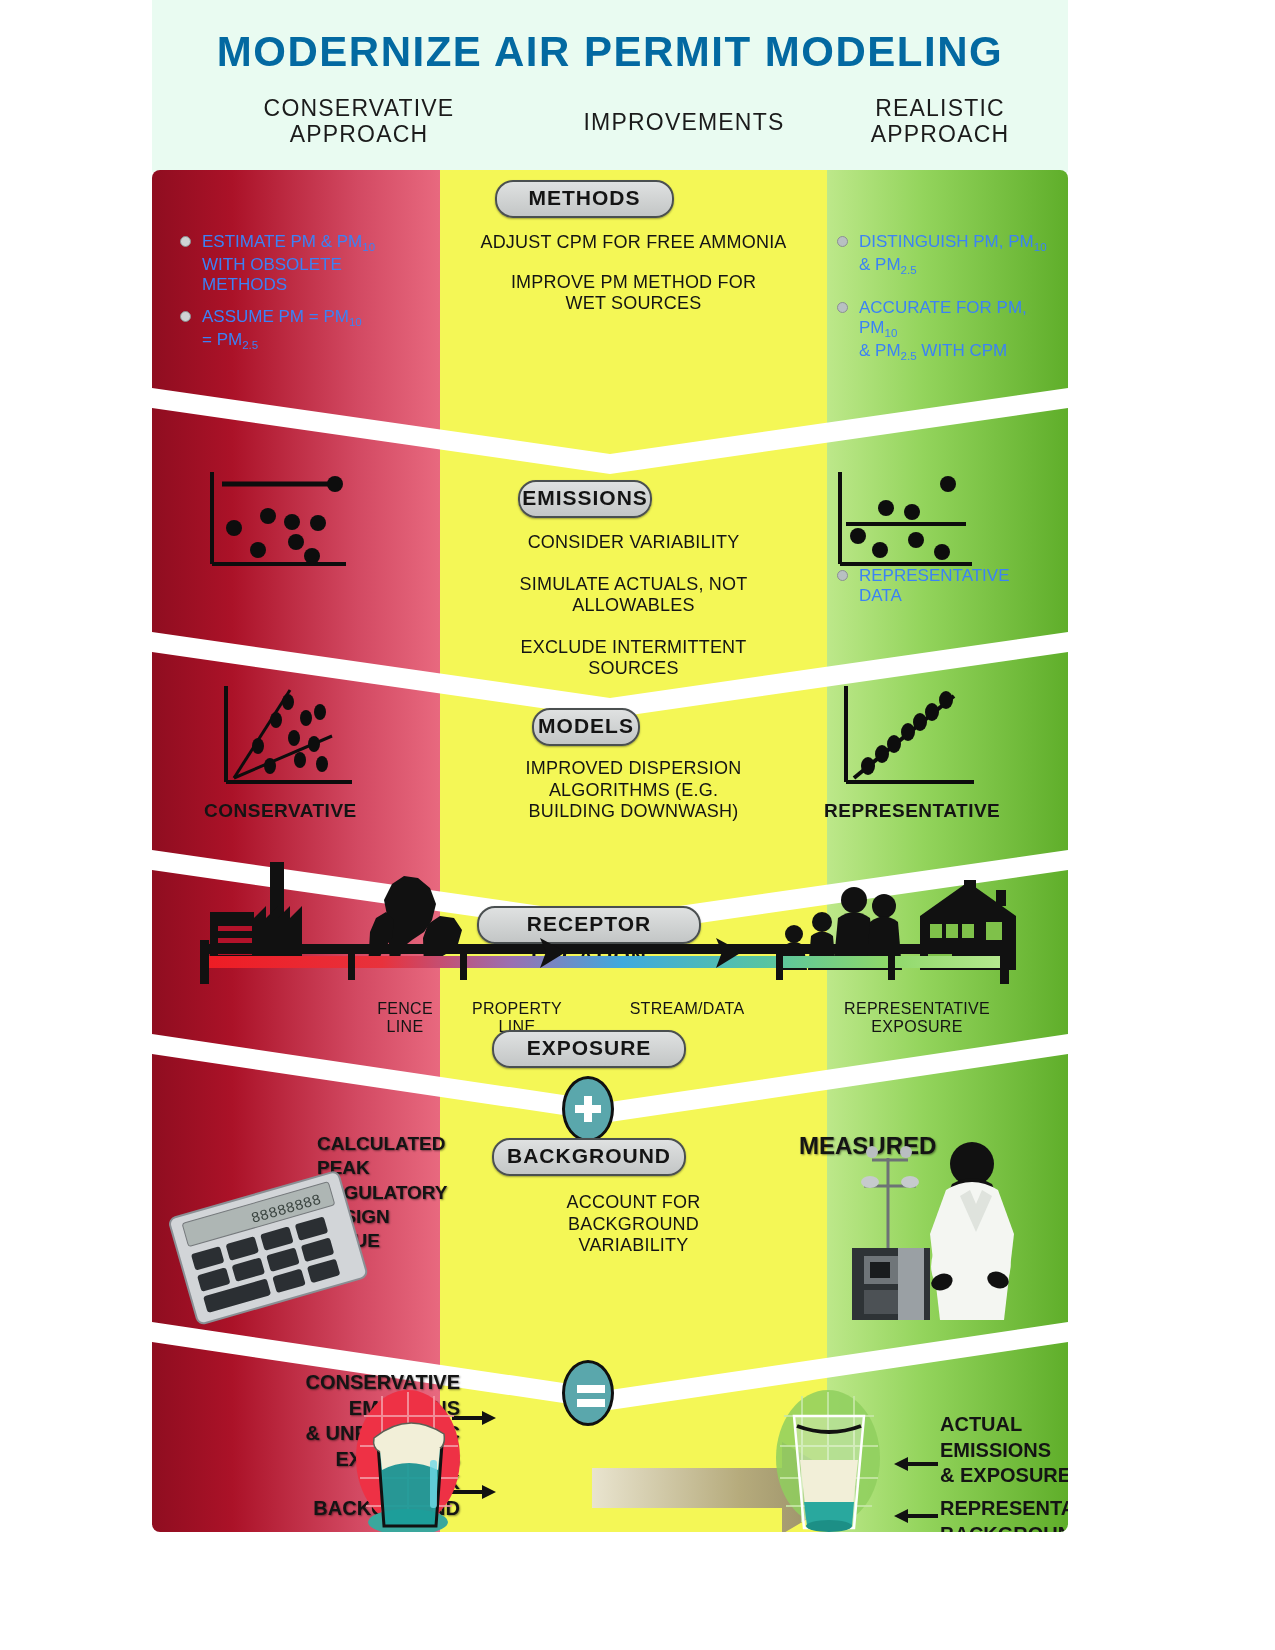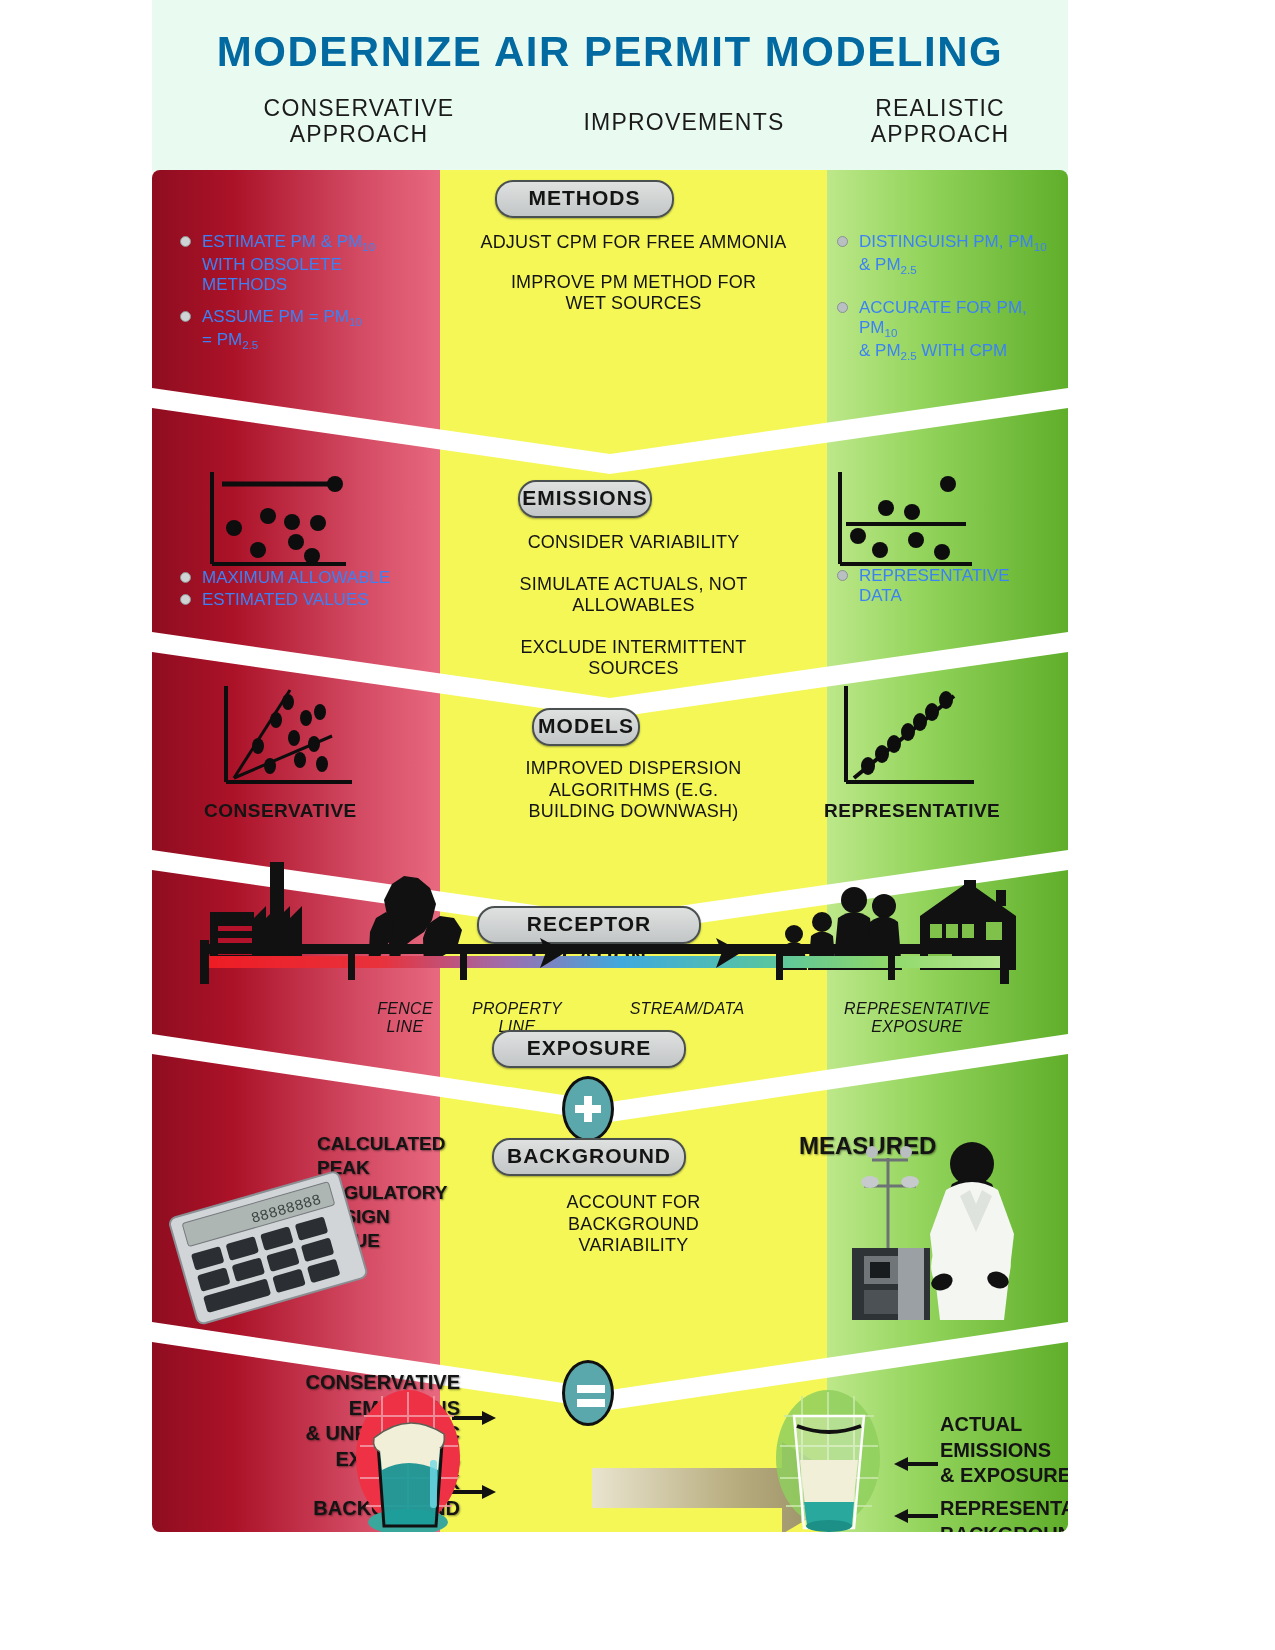--- a/index.html
+++ b/index.html
@@ -61,21 +61,21 @@
 
   
   .mid{
     position:absolute;text-align:center;font-size:18px;font-weight:400;
     line-height:1.2;color:#141414;letter-spacing:.2px;
   }
 
   
   .cap-left{position:absolute;font-size:17px;font-weight:700;color:#141414;line-height:1.18;}
   .cap-right{position:absolute;font-size:17px;font-weight:700;color:#141414;line-height:1.18;}
-  .axlabel{position:absolute;font-size:16px;color:#141414;text-align:center;line-height:1.15;letter-spacing:.3px;font-style:italic;}
+  .axlabel{position:absolute;font-size:16px;color:#141414;text-align:center;line-height:1.15;letter-spacing:.3px;}
 
   .shadowtext{text-shadow:1px 1px 2px rgba(0,0,0,.45);}
 
   
   .op{
     position:absolute;width:52px;height:66px;border-radius:50%;
     background:#5aa7ac;border:3px solid #101010;box-sizing:border-box;
     display:flex;align-items:center;justify-content:center;
   }
   .op .bar{background:#ffffff;position:absolute;}
@@ -150,30 +150,20 @@
       <circle cx="139" cy="18" r="8" fill="#0d0d0d"></circle>
       <circle cx="38" cy="62" r="8" fill="#0d0d0d"></circle>
       <circle cx="62" cy="84" r="8" fill="#0d0d0d"></circle>
       <circle cx="72" cy="50" r="8" fill="#0d0d0d"></circle>
       <circle cx="96" cy="56" r="8" fill="#0d0d0d"></circle>
       <circle cx="100" cy="76" r="8" fill="#0d0d0d"></circle>
       <circle cx="116" cy="90" r="8" fill="#0d0d0d"></circle>
       <circle cx="122" cy="57" r="8" fill="#0d0d0d"></circle>
     </svg>
 
-    <div class="bullets" style="left:28px;top:398px;width:260px;">
-      <div class="bullet" style="margin-bottom:2px">
-        <span class="dot"></span>
-        <span>MAXIMUM ALLOWABLE</span>
-      </div>
-      <div class="bullet">
-        <span class="dot"></span>
-        <span>ESTIMATED VALUES</span>
-      </div>
-    </div>
 
     <div class="pill" style="left:366px;top:310px;width:130px;">EMISSIONS</div>
 
     <div class="mid" style="left:293px;top:362px;width:377px;">
       <div>CONSIDER VARIABILITY</div>
       <div style="margin-top:20px">SIMULATE ACTUALS, NOT<br>ALLOWABLES</div>
       <div style="margin-top:20px">EXCLUDE INTERMITTENT<br>SOURCES</div>
     </div>
 
     <svg style="position:absolute;left:672px;top:296px;" width="190" height="110" viewBox="0 0 190 110">

